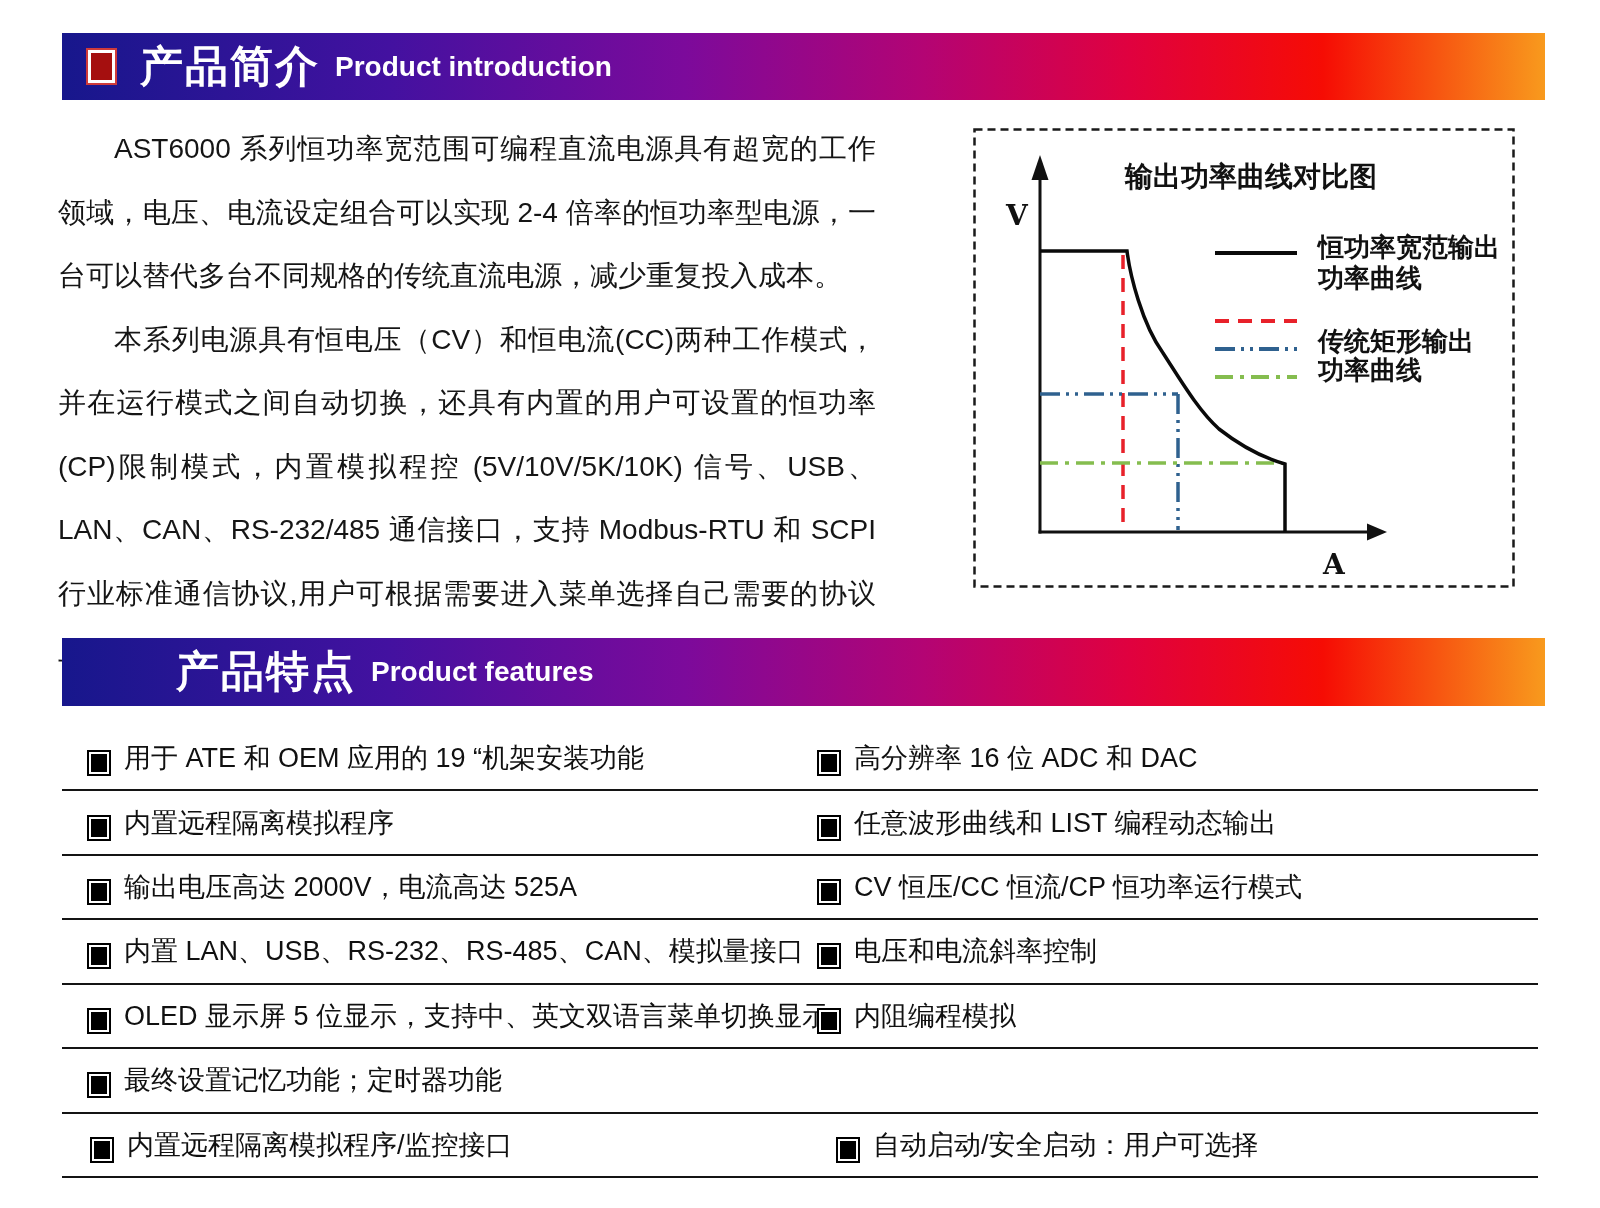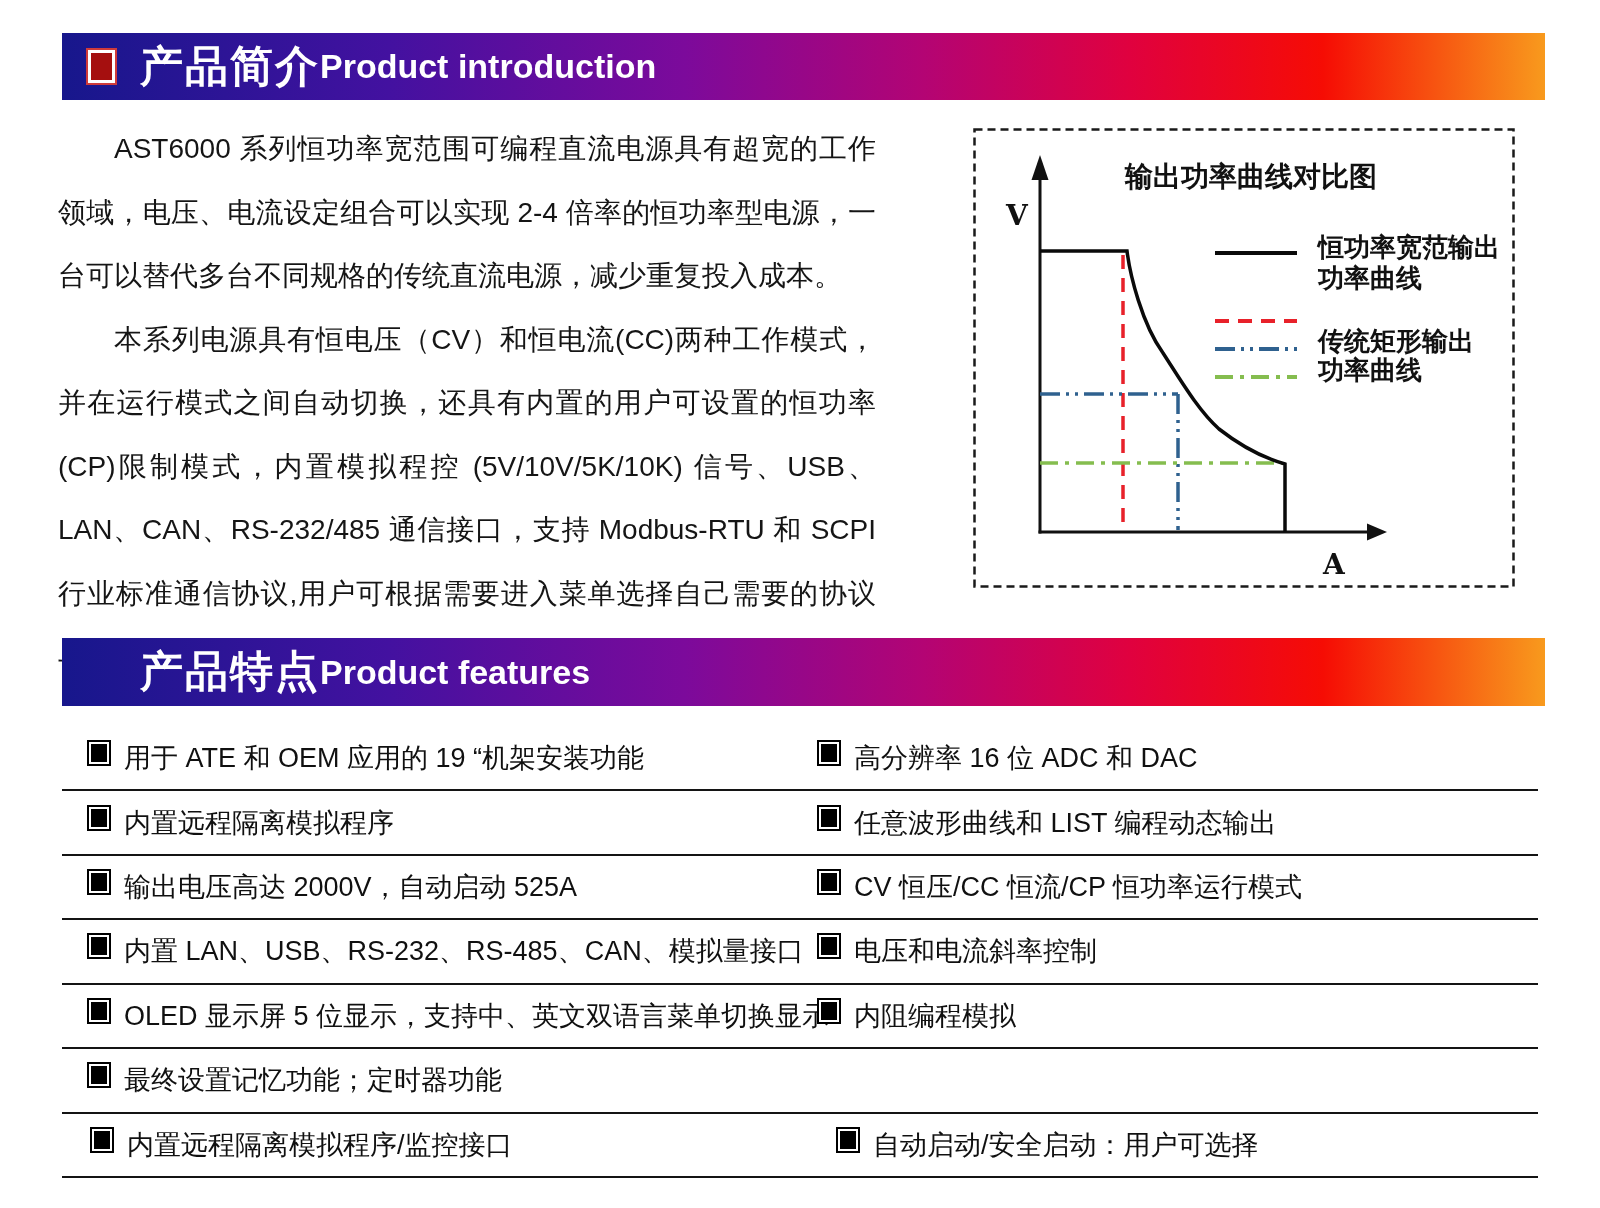--- a/index.html
+++ b/index.html
@@ -9,38 +9,38 @@
   
   .band{position:absolute;left:62px;width:1483px;display:flex;align-items:center;color:#ffffff;
         background:linear-gradient(90deg,#17178c 0%,#4311a0 22%,#7c0a9b 42%,#b30474 58%,
                                    #e0013f 72%,#f60c04 85%,#f89a1d 100%);}
   .band1{top:33px;height:67px;}
   .band2{top:638px;height:68px;}
   .band-icon{box-sizing:border-box;width:27px;height:33px;margin-left:26px;
              background:#a50f0f;border:3px solid #ffffff;outline:2px solid #cf3b3b;}
   .band .zh{font-size:43px;font-weight:bold;letter-spacing:2px;white-space:nowrap;}
   .band1 .zh{margin-left:25px;}
-  .band2 .zh{margin-left:78px;}
-  .band .en{font-size:34px;font-weight:bold;margin-left:0;white-space:nowrap;}
+  .band2 .zh{margin-left:114px;}
+  .band .en{font-size:28px;font-weight:bold;margin-left:15px;white-space:nowrap;}
 
   
   .intro{position:absolute;left:58px;top:117px;width:818px;font-size:28px;line-height:63.5px;
          color:#151515;text-align:justify;text-align-last:left;}
   .intro p{margin:0;text-indent:2em;}
 
   
   .chartbox{position:absolute;left:973px;top:128px;width:542px;height:460px;}
   .chartbox svg{display:block;}
   .chartbox text{font-family:"DejaVu Serif","Liberation Serif",serif;font-weight:bold;fill:#111111;}
 
   
   .features{position:absolute;left:62px;top:727px;width:1476px;}
   .frow{box-sizing:border-box;height:64.43px;border-bottom:2px solid #141414;
         display:flex;align-items:center;}
-  .fcell{display:flex;align-items:flex-start;box-sizing:border-box;}
+  .fcell{display:flex;align-items:flex-end;box-sizing:border-box;}
   .fcell.fleft{width:727px;padding-left:25px;}
   .fcell.fright{flex:1;padding-left:28px;}
   .fsq{box-sizing:border-box;flex:0 0 24px;width:24px;height:26px;border:2px solid #000000;
        padding:2px;background:#ffffff;}
   .fsq i{display:block;width:100%;height:100%;background:#000000;}
   .ftext{margin-left:13px;font-size:27px;color:#101010;white-space:nowrap;}
 </style>
 </head>
 <body>
 
@@ -126,21 +126,21 @@
             <i></i>
           </span>
           <span class="ftext">任意波形曲线和 LIST 编程动态输出</span>
         </div>
     </div>
     <div class="frow">
       <div class="fcell fleft">
           <span class="fsq">
             <i></i>
           </span>
-          <span class="ftext">输出电压高达 2000V，自动启动 525A</span>
+          <span class="ftext">输出电压高达 2000V，电流高达 525A</span>
         </div>
       <div class="fcell fright">
           <span class="fsq">
             <i></i>
           </span>
           <span class="ftext">CV 恒压/CC 恒流/CP 恒功率运行模式</span>
         </div>
     </div>
     <div class="frow">
       <div class="fcell fleft">

